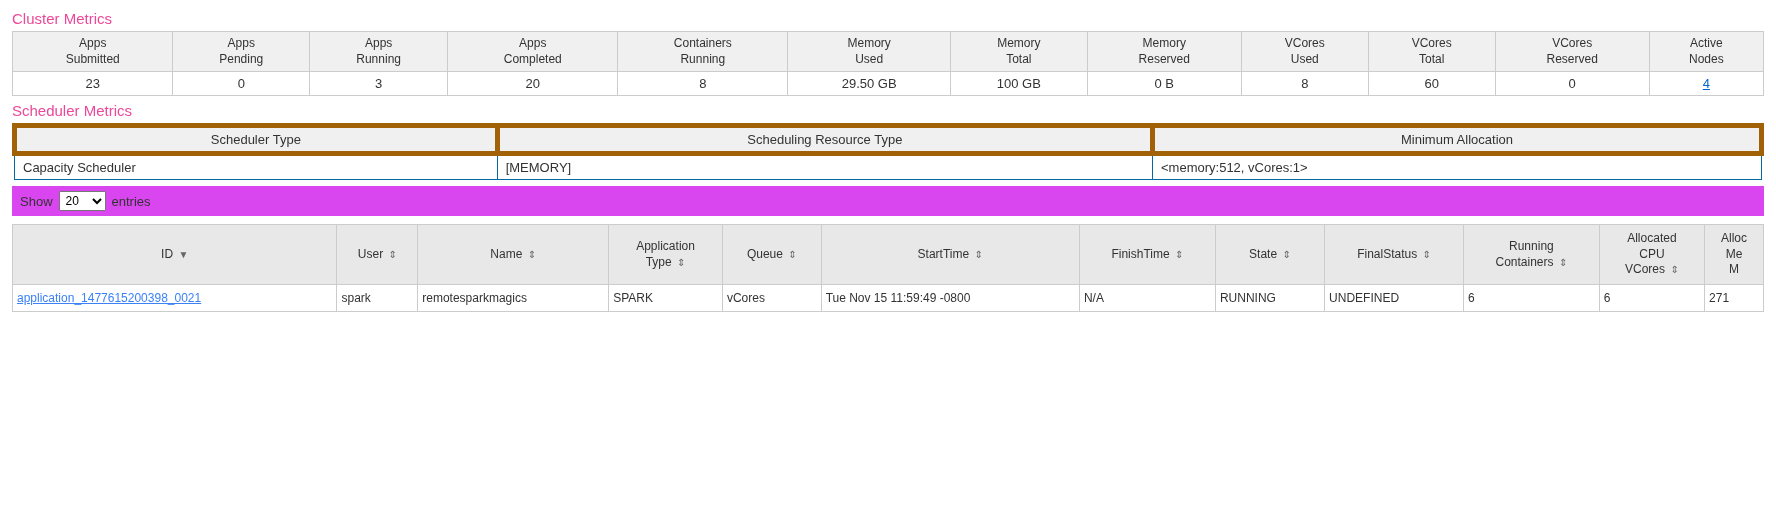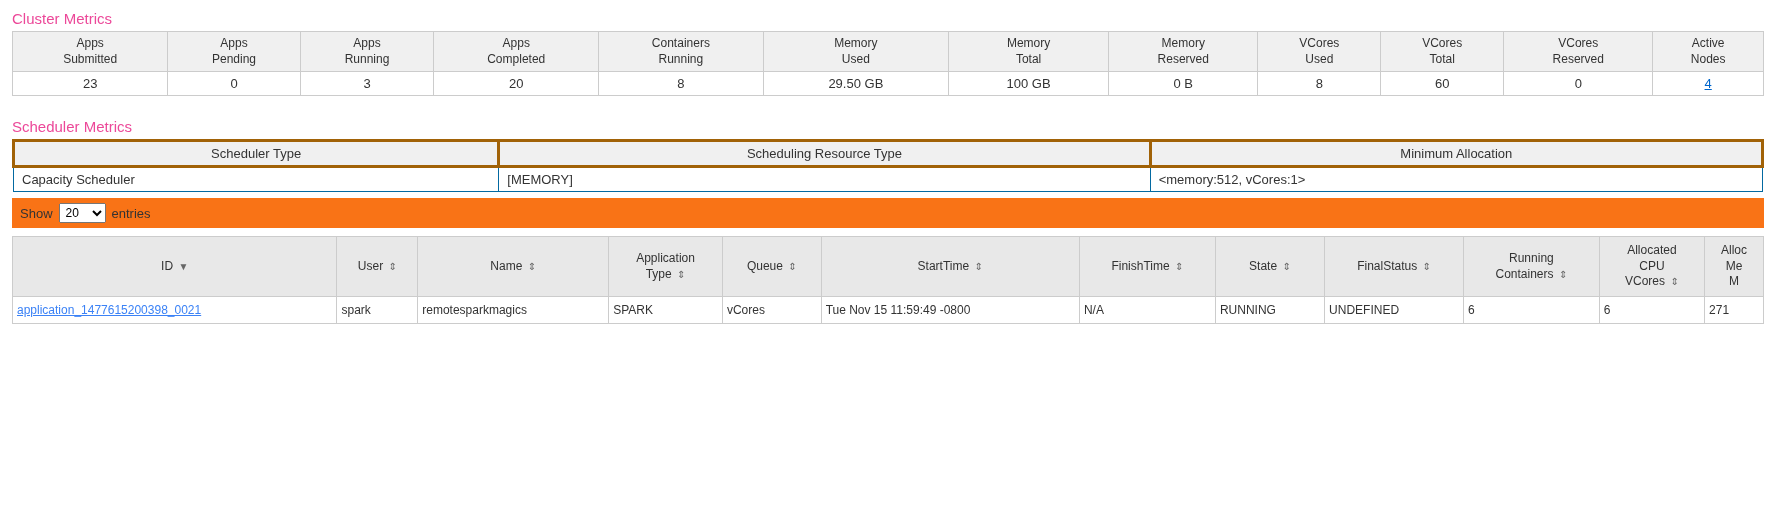--- a/index.html
+++ b/index.html
@@ -15,63 +15,63 @@
     .section-title {
       font-size: 15px;
       font-weight: normal;
       color: #ec4899;
       margin-bottom: 4px;
     }
     
     .metrics-table {
       width: 100%;
       border-collapse: collapse;
-      margin-bottom: 22px;
+      margin-bottom: 6px;
     }
     .metrics-table th {
       background: #f0f0f0;
       border: 1px solid #ccc;
       text-align: center;
       padding: 4px 6px;
       font-weight: normal;
       font-size: 12px;
       line-height: 1.3;
     }
     .metrics-table td {
       border: 1px solid #ccc;
       text-align: center;
-      padding: 4px 12px;
+      padding: 4px 6px;
       font-size: 13px;
     }
     .metrics-table td a {
       color: #0066cc;
       text-decoration: underline;
     }
     
     .scheduler-table {
       width: 100%;
       border-collapse: collapse;
       margin-bottom: 6px;
     }
     .scheduler-table th {
       background: #f0f0f0;
-      border: 3px solid #a16207;
+      border: 5px solid #a16207;
       text-align: center;
       padding: 4px 8px;
       font-weight: normal;
       font-size: 13px;
     }
     .scheduler-table td {
       border: 1px solid #0369a1;
       padding: 4px 8px;
       font-size: 13px;
     }
     
     .show-entries {
-      background: #f97316;
+      background: #d946ef;
       padding: 5px 8px;
       margin-bottom: 8px;
       display: flex;
       align-items: center;
       gap: 6px;
       font-size: 13px;
     }
     .show-entries select {
       font-size: 12px;
       padding: 1px 2px;

